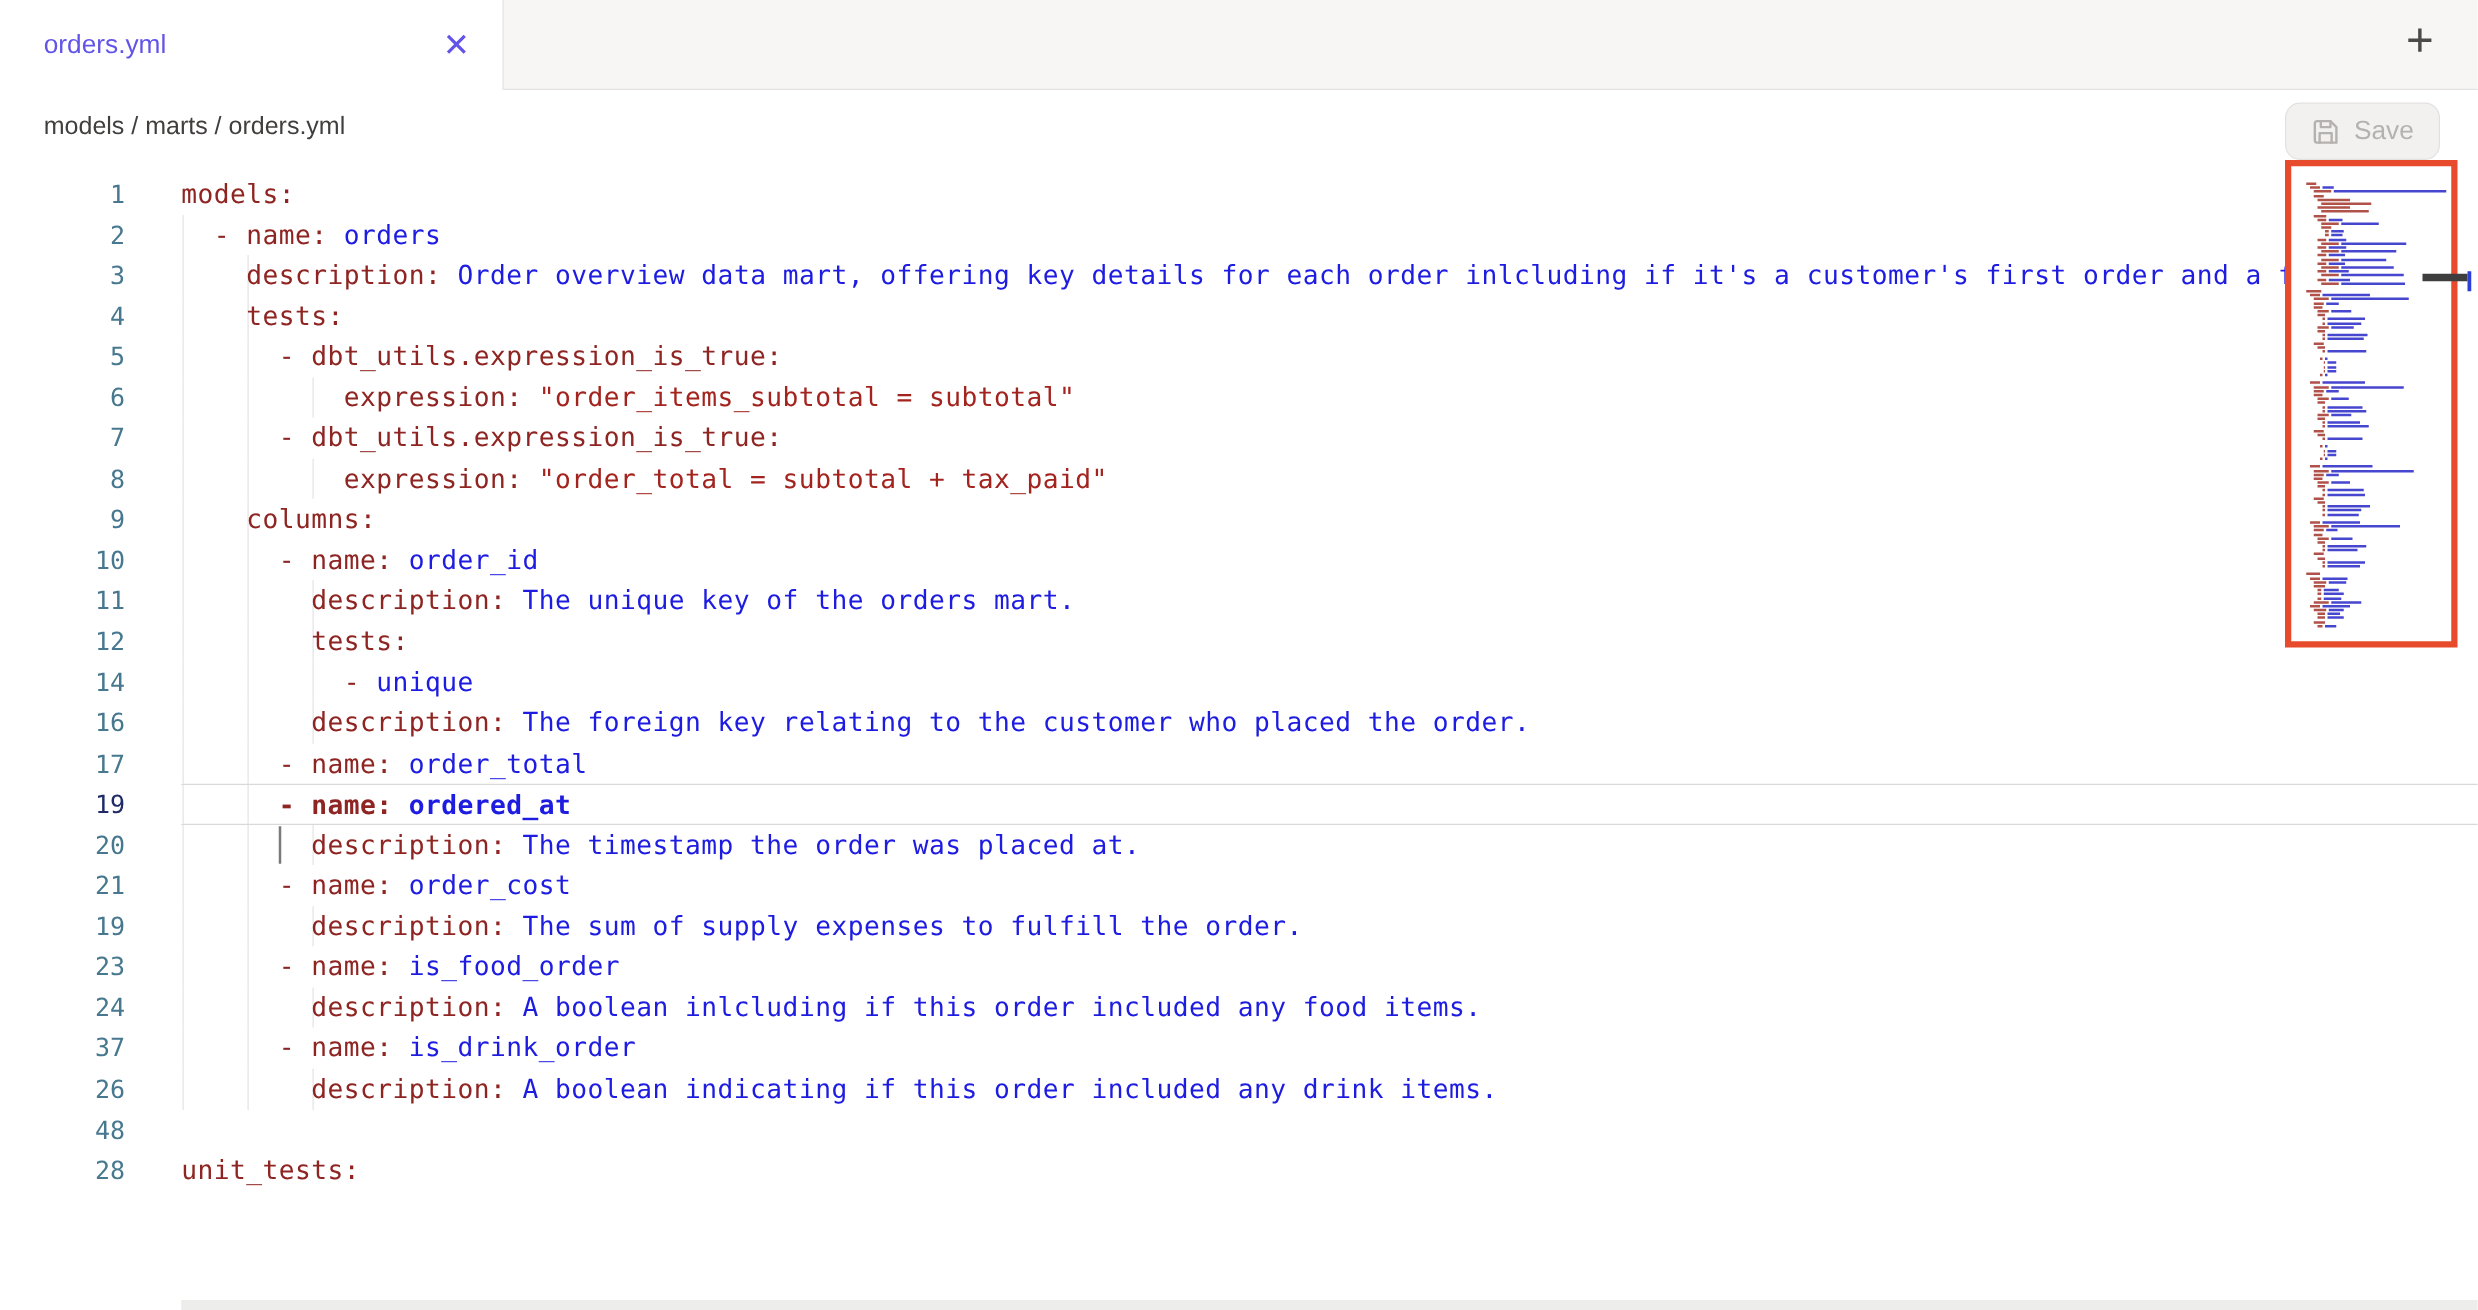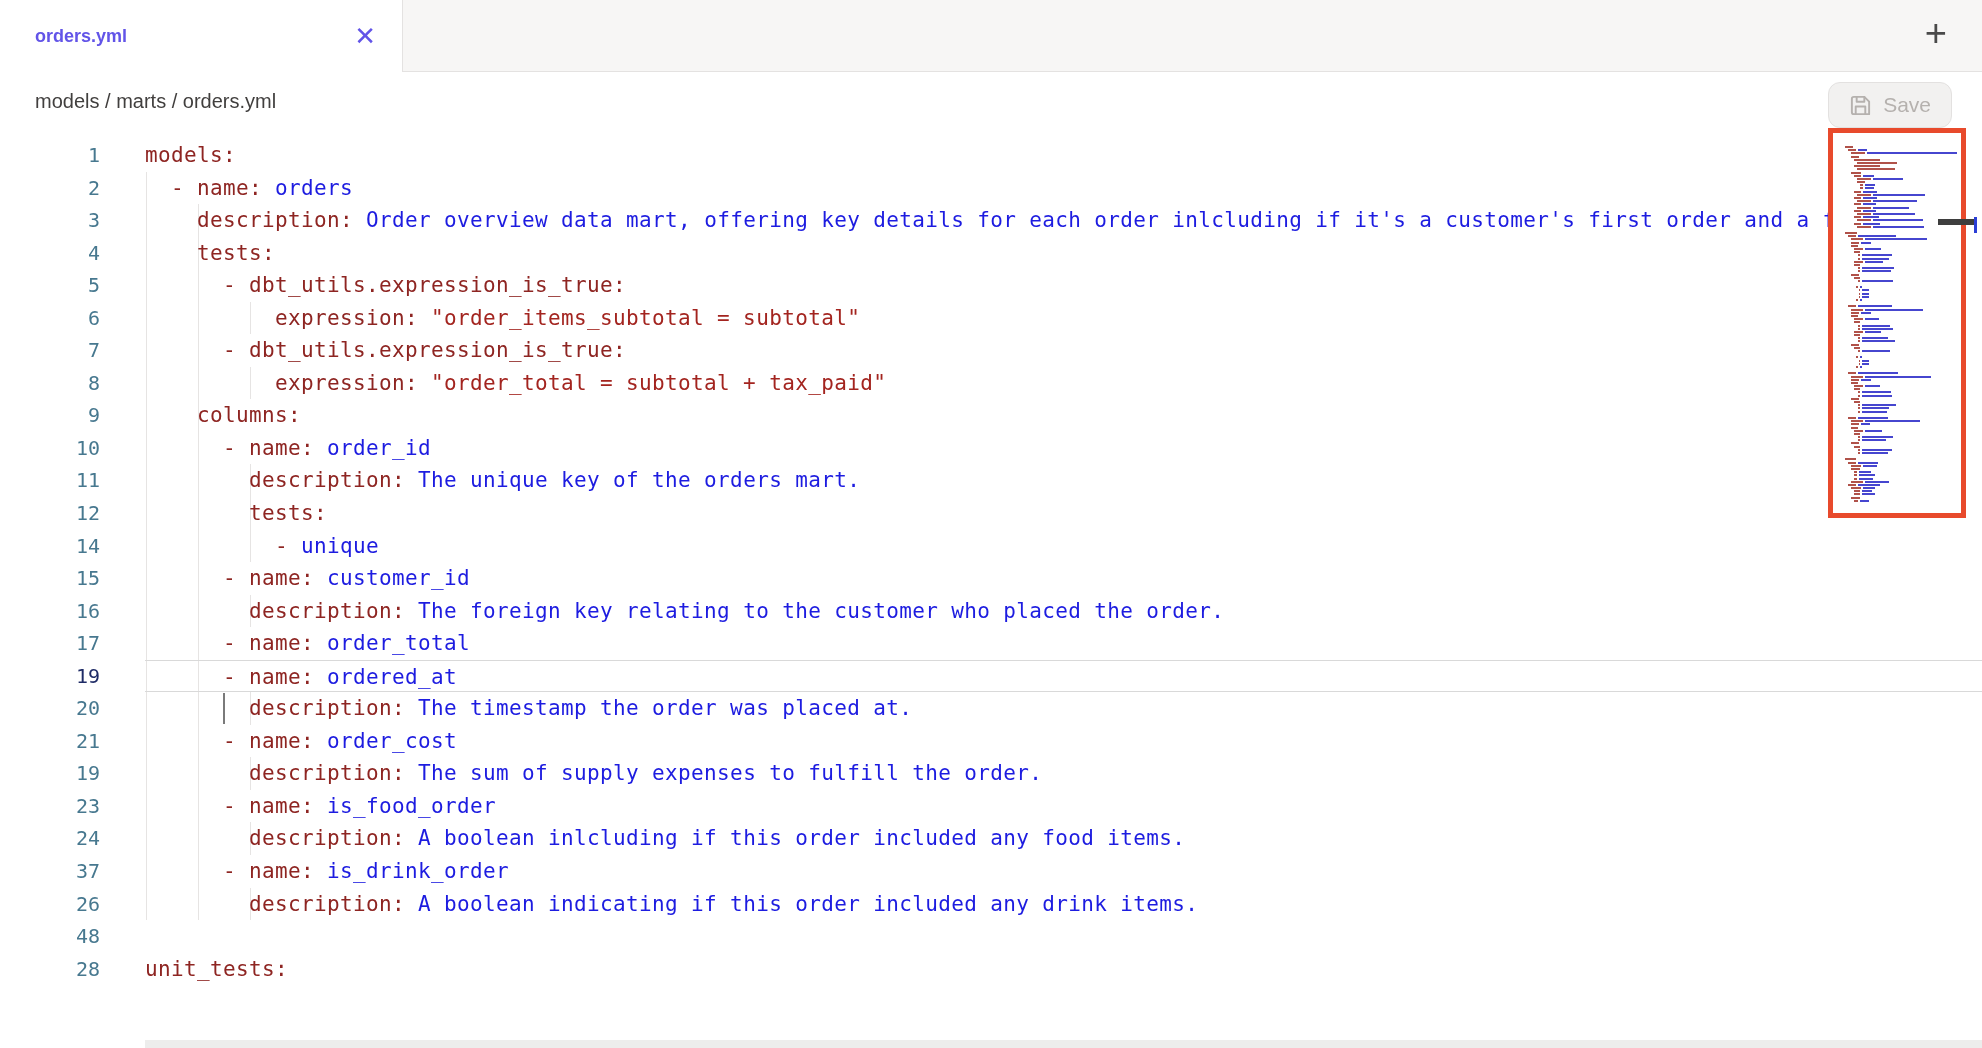--- a/index.html
+++ b/index.html
@@ -11,21 +11,21 @@
   html,body{margin:0;padding:0}
   body{width:1982px;height:1048px;overflow:hidden;background:#fff;
        font-family:"Liberation Sans",sans-serif;position:relative}
 
   
   .tabbar{position:absolute;top:0;left:0;right:0;height:72px;background:var(--tabbg);
           border-bottom:1px solid var(--border)}
   .tab{position:absolute;left:0;top:0;width:403px;height:72px;background:#fff;
        border-right:1px solid var(--border);display:flex;align-items:center;
        justify-content:space-between;padding:0 26px 0 35px;cursor:pointer}
-  .tab-label{color:var(--purple);font-size:18px;font-weight:700}
+  .tab-label{color:var(--purple);font-size:21px;font-weight:400}
   .tab-close{color:var(--purple);font-size:26px;line-height:1;font-weight:300;cursor:pointer}
   .newtab{position:absolute;right:35px;top:14px;font-size:38px;font-weight:300;
           color:#4a4a4a;line-height:1;cursor:pointer}
 
   
   .toolbar{position:absolute;top:72px;left:0;right:0;height:63px;background:#fff}
   .breadcrumb{position:absolute;left:35px;top:18px;font-size:20px;color:#413f3e}
   .save-btn{position:absolute;right:30px;top:10px;height:46px;padding:0 20px;
             border-radius:12px;background:#f2f1f0;border:1px solid #e3e1e0;
             color:#b5b1ae;font-size:21px;display:flex;align-items:center;gap:11px;
@@ -137,34 +137,30 @@
       </div>
       <div class="line">
         <span class="lnum">12</span>
         <div class="ltext"><div class="guide" style="left: 1px;"></div><div class="guide" style="left: 53px;"></div><div class="guide" style="left: 105px;"></div><span class="code" style="padding-left: 104px;"><span class="k">tests:</span></span></div>
       </div>
       <div class="line">
         <span class="lnum">14</span>
         <div class="ltext"><div class="guide" style="left: 1px;"></div><div class="guide" style="left: 53px;"></div><div class="guide" style="left: 105px;"></div><span class="code" style="padding-left: 130px;"><span class="k">- </span><span class="v">unique</span></span></div>
       </div>
       <div class="line">
-        <span class="lnum">15</span>
-        <div class="ltext"><div class="guide" style="left: 1px;"></div><div class="guide" style="left: 53px;"></div><span class="code" style="padding-left: 78px;"><span class="k">- name:</span><span class="v"> customer_id</span></span></div>
-      </div>
-      <div class="line">
         <span class="lnum">16</span>
         <div class="ltext"><div class="guide" style="left: 1px;"></div><div class="guide" style="left: 53px;"></div><div class="guide" style="left: 105px;"></div><span class="code" style="padding-left: 104px;"><span class="k">description:</span><span class="v"> The foreign key relating to the customer who placed the order.</span></span></div>
       </div>
       <div class="line">
         <span class="lnum">17</span>
         <div class="ltext"><div class="guide" style="left: 1px;"></div><div class="guide" style="left: 53px;"></div><span class="code" style="padding-left: 78px;"><span class="k">- name:</span><span class="v"> order_total</span></span></div>
       </div>
       <div class="line active">
         <span class="lnum">19</span>
-        <div class="ltext"><div class="guide" style="left: 1px;"></div><div class="guide" style="left: 53px;"></div><span class="code" style="padding-left: 78px;"><span class="k">- name:</span><span class="v"> ordered_at</span></span></div>
+        <div class="ltext"><div class="guide" style="left: 1px;"></div><div class="guide" style="left: 53px;"></div><span class="code" style="padding-left: 78px; font-weight: bold;"><span class="k">- name:</span><span class="v"> ordered_at</span></span></div>
       </div>
       <div class="line">
         <span class="lnum">20</span>
         <div class="ltext"><div class="guide" style="left: 1px;"></div><div class="guide" style="left: 53px;"></div><div class="guide" style="left: 105px;"></div><span class="code" style="padding-left: 104px;"><span class="k">description:</span><span class="v"> The timestamp the order was placed at.</span></span><div class="caret" style="left: 78px;"></div></div>
       </div>
       <div class="line">
         <span class="lnum">21</span>
         <div class="ltext"><div class="guide" style="left: 1px;"></div><div class="guide" style="left: 53px;"></div><span class="code" style="padding-left: 78px;"><span class="k">- name:</span><span class="v"> order_cost</span></span></div>
       </div>
       <div class="line">

